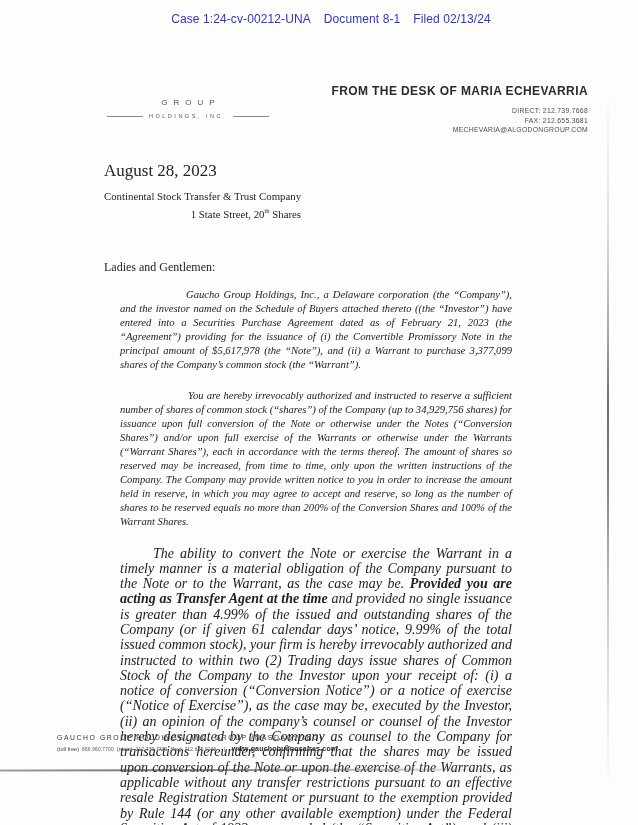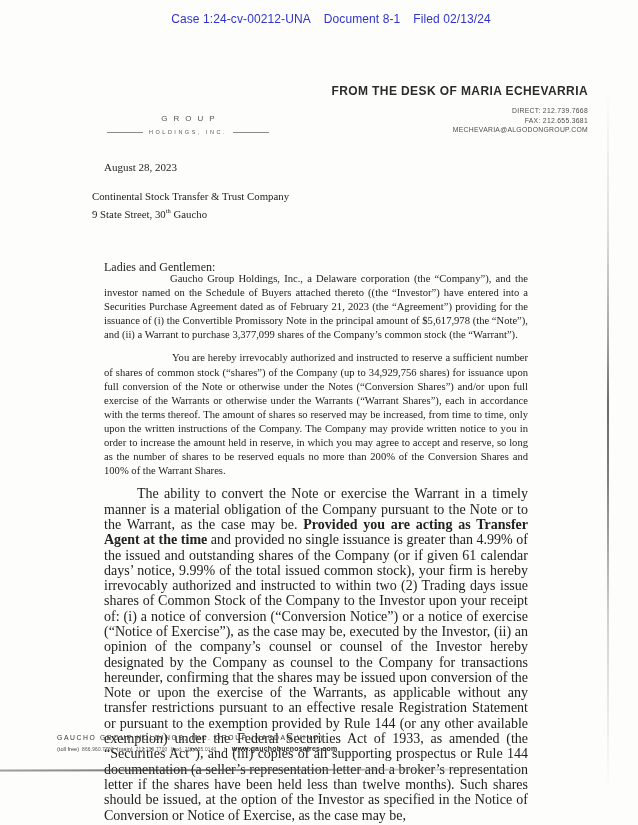--- a/index.html
+++ b/index.html
@@ -25,47 +25,47 @@
   
   .logo {
     position: absolute; left: 107px; top: 93px; width: 162px;
     text-align: center; font-family: "Liberation Sans", sans-serif;
   }
   .wordmark {
     font-size: 21px; font-weight: 500; color: #1c1c1c;
     letter-spacing: 8px; margin-left: 8px; 
   }
   .logo-group {
-    font-size: 8px; color: #555; letter-spacing: 6px; margin-top: 21px; margin-left: 6px;
+    font-size: 8px; color: #555; letter-spacing: 6px; margin-top: 5px; margin-left: 6px;
   }
   .holdings-row {
     margin-top: 6px; display: flex; align-items: center; justify-content: center; gap: 6px;
   }
   .hline { display: inline-block; width: 36px; height: 1px; background: #8a8a8a; }
   .holdings-text { font-size: 5.5px; color: #5a5a5a; letter-spacing: 2.5px; }
 
   
   .desk-block {
     position: absolute; top: 84px; right: 50px; text-align: right;
     font-family: "Liberation Sans", sans-serif;
   }
   .from-desk { font-size: 12px; font-weight: bold; color: #2b2b2b; letter-spacing: 0.4px; }
   .contact-lines { margin-top: 8px; font-size: 6.8px; color: #4c4c4c; line-height: 9.5px; letter-spacing: 0.3px; }
 
   
-  .date-line { position: absolute; left: 104px; top: 161px; font-size: 11px; }
-  .address-block { position: absolute; left: 92px; top: 190px; font-size: 10.8px; line-height: 13.8px; }
+  .date-line { position: absolute; left: 104px; top: 161px; font-size: 17px; }
+  .address-block { position: absolute; left: 104px; top: 190px; font-size: 10.8px; line-height: 13.8px; text-align: right; }
   .address-block sup { font-size: 6.5px; }
   .salutation { position: absolute; left: 104px; top: 260px; font-size: 12px; }
 
   .letter-body {
     position: absolute; left: 104px; top: 272px; width: 424px;
     text-align: justify; font-size: 10.6px; color: #222;
   }
-  .letter-body p { margin: 0; }
+  .letter-body p { margin: 16px; font-style: italic; }
   .p1 { text-indent: 66px; line-height: 14.1px; }
   .p2 { text-indent: 68px; line-height: 14.1px; margin-top: 9px !important; }
   .p3 { text-indent: 33px; line-height: 15.3px; margin-top: 8px !important; font-size: 14px; }
   .p3 .b { font-weight: bold; }
 
   
   .footer {
     position: absolute; left: 57px; top: 734px;
     font-family: "Liberation Sans", sans-serif; color: #3a3a3a;
   }
@@ -126,21 +126,21 @@
       <div>DIRECT: 212.739.7668</div>
       <div>FAX: 212.655.3681</div>
       <div>MECHEVARIA@ALGODONGROUP.COM</div>
     </div>
   </div>
 
   <div class="date-line">August 28, 2023</div>
 
   <div class="address-block">
     <div>Continental Stock Transfer &amp; Trust Company</div>
-    <div><span>9 State Street, 30</span><sup>th</sup><span> Gaucho</span></div>
+    <div><span>1 State Street, 20</span><sup>th</sup><span> Shares</span></div>
   </div>
 
   <div class="salutation">Ladies and Gentlemen:</div>
 
   <div class="letter-body">
     <p class="p1">Gaucho Group Holdings, Inc., a Delaware corporation (the “Company”), and the investor named on the Schedule of Buyers attached thereto ((the “Investor”) have entered into a Securities Purchase Agreement dated as of February 21, 2023 (the “Agreement”) providing for the issuance of (i) the Convertible Promissory Note in the principal amount of $5,617,978 (the “Note”), and (ii) a Warrant to purchase 3,377,099 shares of the Company’s common stock (the “Warrant”).</p>
     <p class="p2">You are hereby irrevocably authorized and instructed to reserve a sufficient number of shares of common stock (“shares”) of the Company (up to 34,929,756 shares) for issuance upon full conversion of the Note or otherwise under the Notes (“Conversion Shares”) and/or upon full exercise of the Warrants or otherwise under the Warrants (“Warrant Shares”), each in accordance with the terms thereof.  The amount of shares so reserved may be increased, from time to time, only upon the written instructions of the Company. The Company may provide written notice to you in order to increase the amount held in reserve, in which you may agree to accept and reserve, so long as the number of shares to be reserved equals no more than 200% of the Conversion Shares and 100% of the Warrant Shares.</p>
     <p class="p3"><span>The ability to convert the Note or exercise the Warrant in a timely manner is a material obligation of the Company pursuant to the Note or to the Warrant, as the case may be. </span><span class="b">Provided you are acting as Transfer Agent at the time</span><span> and provided no single issuance is greater than 4.99% of the issued and outstanding shares of the Company (or if given 61 calendar days’ notice, 9.99% of the total issued common stock), your firm is hereby irrevocably authorized and instructed to within two (2) Trading days issue shares of Common Stock of the Company to the Investor upon your receipt of: (i) a notice of conversion (“Conversion Notice”) or a notice of exercise (“Notice of Exercise”), as the case may be, executed by the Investor, (ii) an opinion of the company’s counsel or counsel of the Investor hereby designated by the Company as counsel to the Company for transactions hereunder, confirming that the shares may be issued upon conversion of the Note or upon the exercise of the Warrants, as applicable without any transfer restrictions pursuant to an effective resale Registration Statement or pursuant to the exemption provided by Rule 144 (or any other available exemption) under the Federal Securities Act of 1933, as amended (the “Securities Act”), and (iii) copies of all supporting prospectus or Rule 144 documentation (a seller’s representation letter and a broker’s representation letter if the shares have been held less than twelve months). Such shares should be issued, at the option of the Investor as specified in the Notice of Conversion or Notice of Exercise, as the case may be,</span></p>
   </div>
 

